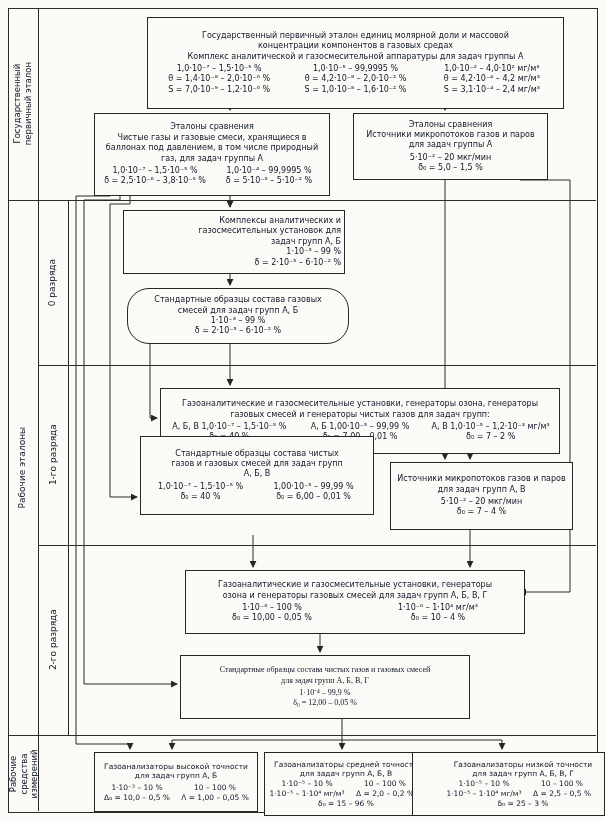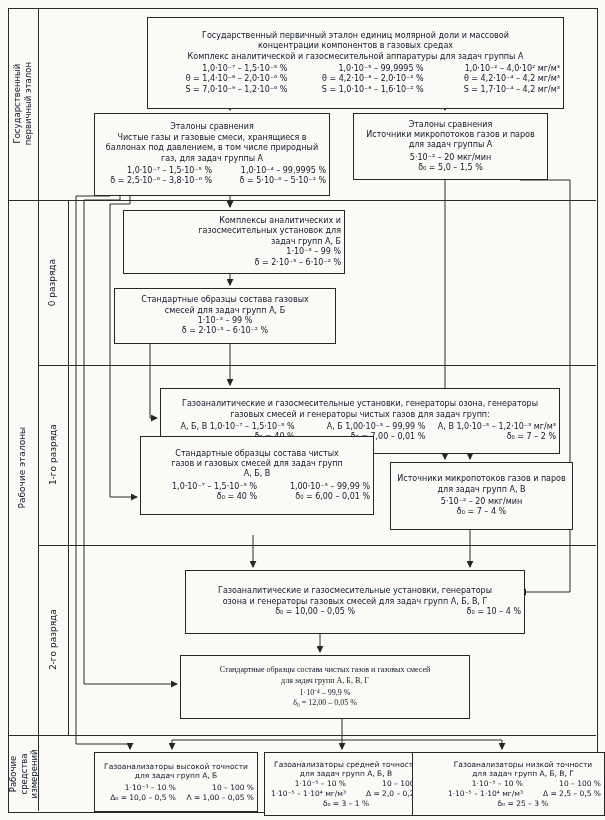--- a/index.html
+++ b/index.html
@@ -3,21 +3,21 @@
 <meta charset="utf-8">
 <style>
   html,body{margin:0;padding:0;background:#e9e7e2;}
   #canvas{position:relative;width:605px;height:820px;background:#fbfaf6;overflow:hidden;
           font-family:"DejaVu Sans","Liberation Sans",sans-serif;color:#0f172a;}
   .hl,.vl{position:absolute;background:#2a2a2a;z-index:1;}
   .frame{position:absolute;border:1px solid #2a2a2a;z-index:1;}
   svg.wires{position:absolute;left:0;top:0;z-index:1;}
   .box{position:absolute;border:1px solid #262626;background:#fbfaf6;display:flex;flex-direction:column;
        justify-content:center;text-align:center;font-size:8px;line-height:1.3;padding:2px 3px;z-index:2;}
-  .box .row{display:flex;justify-content:space-around;align-items:flex-start;text-align:right;}
+  .box .row{display:flex;justify-content:space-around;align-items:flex-start;}
   .box .row>div{flex:1;}
   .sp{margin-top:2px;}
   .wm{font-size:7.5px;line-height:1.3;}
   .vcell{position:absolute;display:flex;align-items:center;justify-content:center;z-index:2;}
   .vtext{transform:rotate(-90deg);white-space:nowrap;font-size:9px;text-align:center;line-height:1.25;}
   .vtext.small{font-size:8.5px;}
 </style>
 </head>
 <body>
 
@@ -99,21 +99,21 @@
         <div>S = 7,0·10⁻⁹ – 1,2·10⁻⁶ %</div>
       </div>
       <div>
         <div>1,0·10⁻⁵ – 99,9995 %</div>
         <div>θ = 4,2·10⁻⁸ – 2,0·10⁻² %</div>
         <div>S = 1,0·10⁻⁸ – 1,6·10⁻² %</div>
       </div>
       <div>
         <div>1,0·10⁻² – 4,0·10² мг/м³</div>
         <div>θ = 4,2·10⁻⁴ – 4,2 мг/м³</div>
-        <div>S = 1,7·10⁻⁴ – 4,2 мг/м³</div>
+        <div>S = 3,1·10⁻⁴ – 2,4 мг/м³</div>
       </div>
     </div>
   </div>
 
   <div class="box" style="left:94px;top:113px;width:228px;height:77px;">
     <div>Эталоны сравнения</div>
     <div>Чистые газы и газовые смеси, хранящиеся в</div>
     <div>баллонах под давлением, в том числе природный</div>
     <div>газ, для задач группы А</div>
     <div class="row sp">
@@ -137,21 +137,21 @@
   </div>
 
   <div class="box" style="left:123px;top:210px;width:214px;height:58px;align-items:flex-end;">
     <div>Комплексы аналитических и</div>
     <div>газосмесительных установок для</div>
     <div>задач групп А, Б</div>
     <div>1·10⁻³ – 99 %</div>
     <div>δ = 2·10⁻⁵ – 6·10⁻² %</div>
   </div>
 
-  <div class="box" style="left:114px;top:288px;width:214px;height:50px;">
+  <div class="box" style="left:127px;top:288px;width:214px;height:50px;border-radius:22px;">
     <div>Стандартные образцы состава газовых</div>
     <div>смесей для задач групп А, Б</div>
     <div>1·10⁻³ – 99 %</div>
     <div>δ = 2·10⁻⁵ – 6·10⁻² %</div>
   </div>
 
   <div class="box" style="left:160px;top:388px;width:392px;height:60px;">
     <div>Газоаналитические и газосмесительные установки, генераторы озона, генераторы</div>
     <div>газовых смесей и генераторы чистых газов для задач групп:</div>
     <div class="row sp">
@@ -183,20 +183,24 @@
   <div class="box" style="left:390px;top:462px;width:175px;height:62px;">
     <div>Источники микропотоков газов и паров</div>
     <div>для задач групп А, В</div>
     <div class="sp">5·10⁻² – 20 мкг/мин</div>
     <div>δ₀ = 7 – 4 %</div>
   </div>
 
   <div class="box" style="left:185px;top:570px;width:332px;height:58px;">
     <div>Газоаналитические и газосмесительные установки, генераторы</div>
     <div>озона и генераторы газовых смесей для задач групп А, Б, В, Г</div>
+    <div class="row sp">
+      <div>1·10⁻⁶ – 100 %</div>
+      <div>1·10⁻⁶ – 1·10⁴ мг/м³</div>
+    </div>
     <div class="row">
       <div>δ₀ = 10,00 – 0,05 %</div>
       <div>δ₀ = 10 – 4 %</div>
     </div>
   </div>
 
   <div class="box" style="left:180px;top:655px;width:282px;height:58px;font-family:Liberation Serif, serif;">
     <div>Стандартные образцы состава чистых газов и газовых смесей</div>
     <div>для задач групп А, Б, В, Г</div>
     <div class="sp">1·10⁻⁴ – 99,9 %</div>
@@ -220,21 +224,21 @@
     <div>Газоанализаторы средней точности</div>
     <div>для задач групп А, Б, В</div>
     <div class="row">
       <div>1·10⁻⁵ – 10 %</div>
       <div>10 – 100 %</div>
     </div>
     <div class="row">
       <div>1·10⁻⁵ – 1·10⁴ мг/м³</div>
       <div>Δ = 2,0 – 0,2 %</div>
     </div>
-    <div>δ₀ = 3 – 1 %</div>
+    <div>δ₀ = 15 – 96 %</div>
   </div>
 
   <div class="box wm" style="left:412px;top:752px;width:156px;height:58px;padding-left:32px;">
     <div>Газоанализаторы низкой точности</div>
     <div>для задач групп А, Б, В, Г</div>
     <div class="row">
       <div>1·10⁻⁵ – 10 %</div>
       <div>10 – 100 %</div>
     </div>
     <div class="row">

